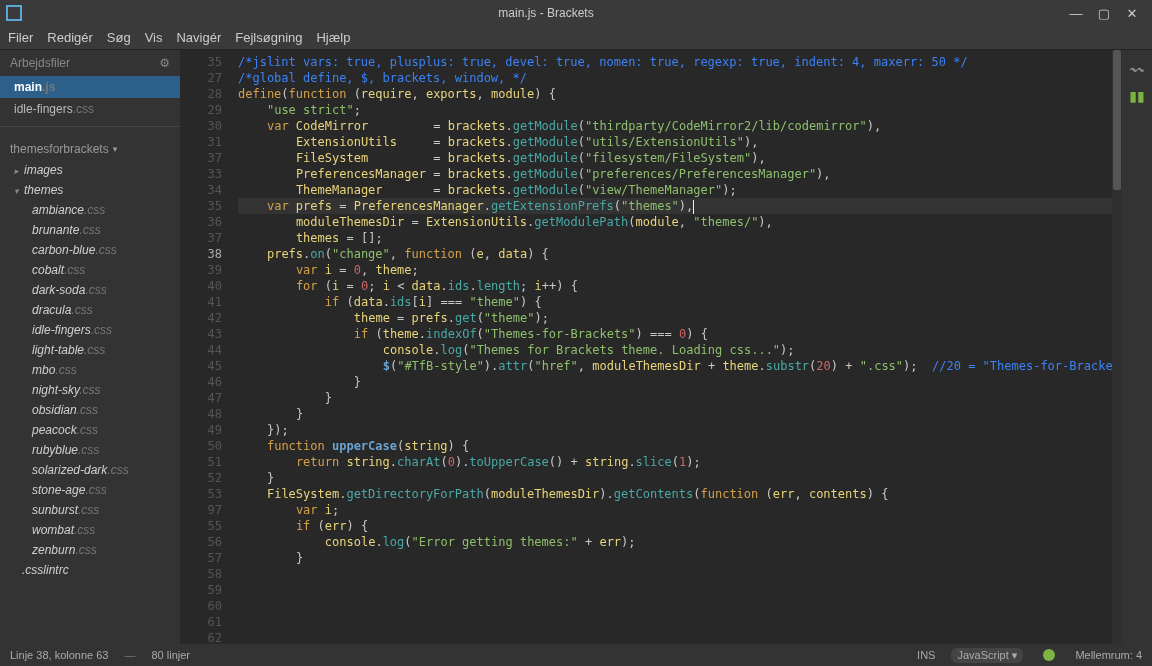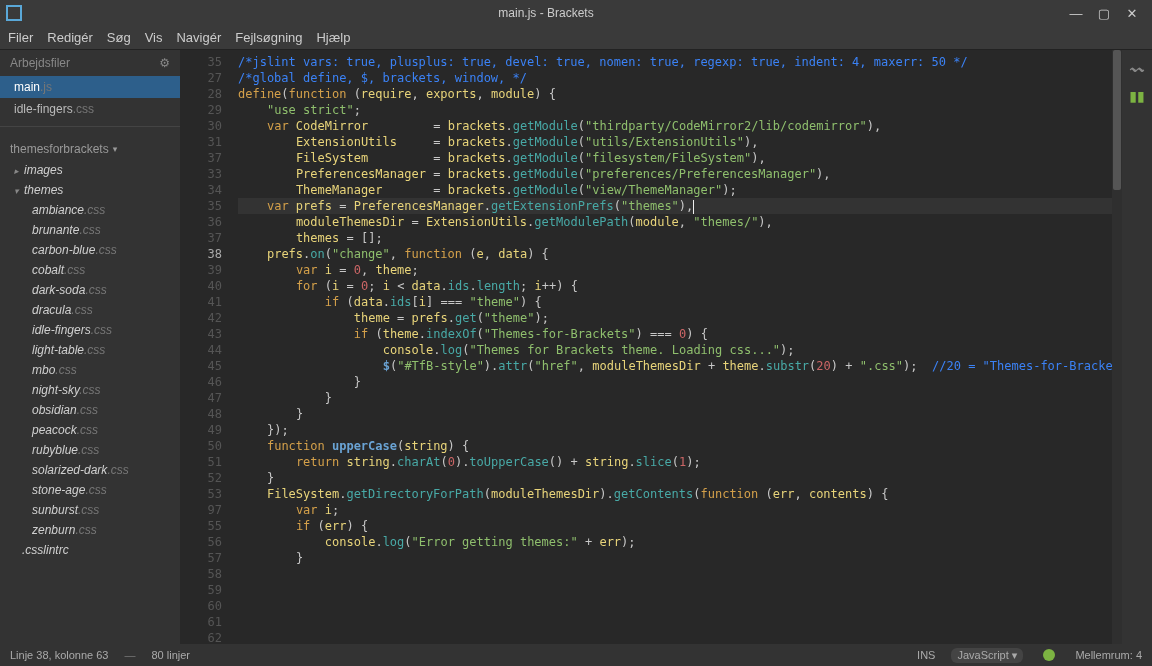--- a/index.html
+++ b/index.html
@@ -59,20 +59,21 @@
 .sb-header .gear { font-size: 12px; color: #888; }
 .sb-item {
   padding: 4px 14px;
   color: #bbb;
   cursor: pointer;
   white-space: nowrap;
 }
 .sb-item.active {
   background: #2d5f8b;
   color: #fff;
+  font-weight: bold;
 }
 .sb-section { border-top: 1px solid #444; margin-top: 6px; }
 .sb-proj {
   padding: 8px 10px 4px;
   color: #999;
   display: flex;
   align-items: center;
   gap: 4px;
   margin-top: 7px;
 }
@@ -212,20 +213,21 @@
         <div class="sb-tree-item indent">idle-fingers<span class="dim">.css</span></div>
         <div class="sb-tree-item indent">light-table<span class="dim">.css</span></div>
         <div class="sb-tree-item indent">mbo<span class="dim">.css</span></div>
         <div class="sb-tree-item indent">night-sky<span class="dim">.css</span></div>
         <div class="sb-tree-item indent">obsidian<span class="dim">.css</span></div>
         <div class="sb-tree-item indent">peacock<span class="dim">.css</span></div>
         <div class="sb-tree-item indent">rubyblue<span class="dim">.css</span></div>
         <div class="sb-tree-item indent">solarized-dark<span class="dim">.css</span></div>
         <div class="sb-tree-item indent">stone-age<span class="dim">.css</span></div>
         <div class="sb-tree-item indent">sunburst<span class="dim">.css</span></div>
+        <div class="sb-tree-item indent">wombat<span class="dim">.css</span></div>
         <div class="sb-tree-item indent">zenburn<span class="dim">.css</span></div>
         <div class="sb-tree-item">.csslintrc</div>
       </div>
   </div>
 
   <div class="editor-wrap">
     <div class="gutter" id="gutter">
         <div>35</div>
         <div>27</div>
         <div>28</div>

